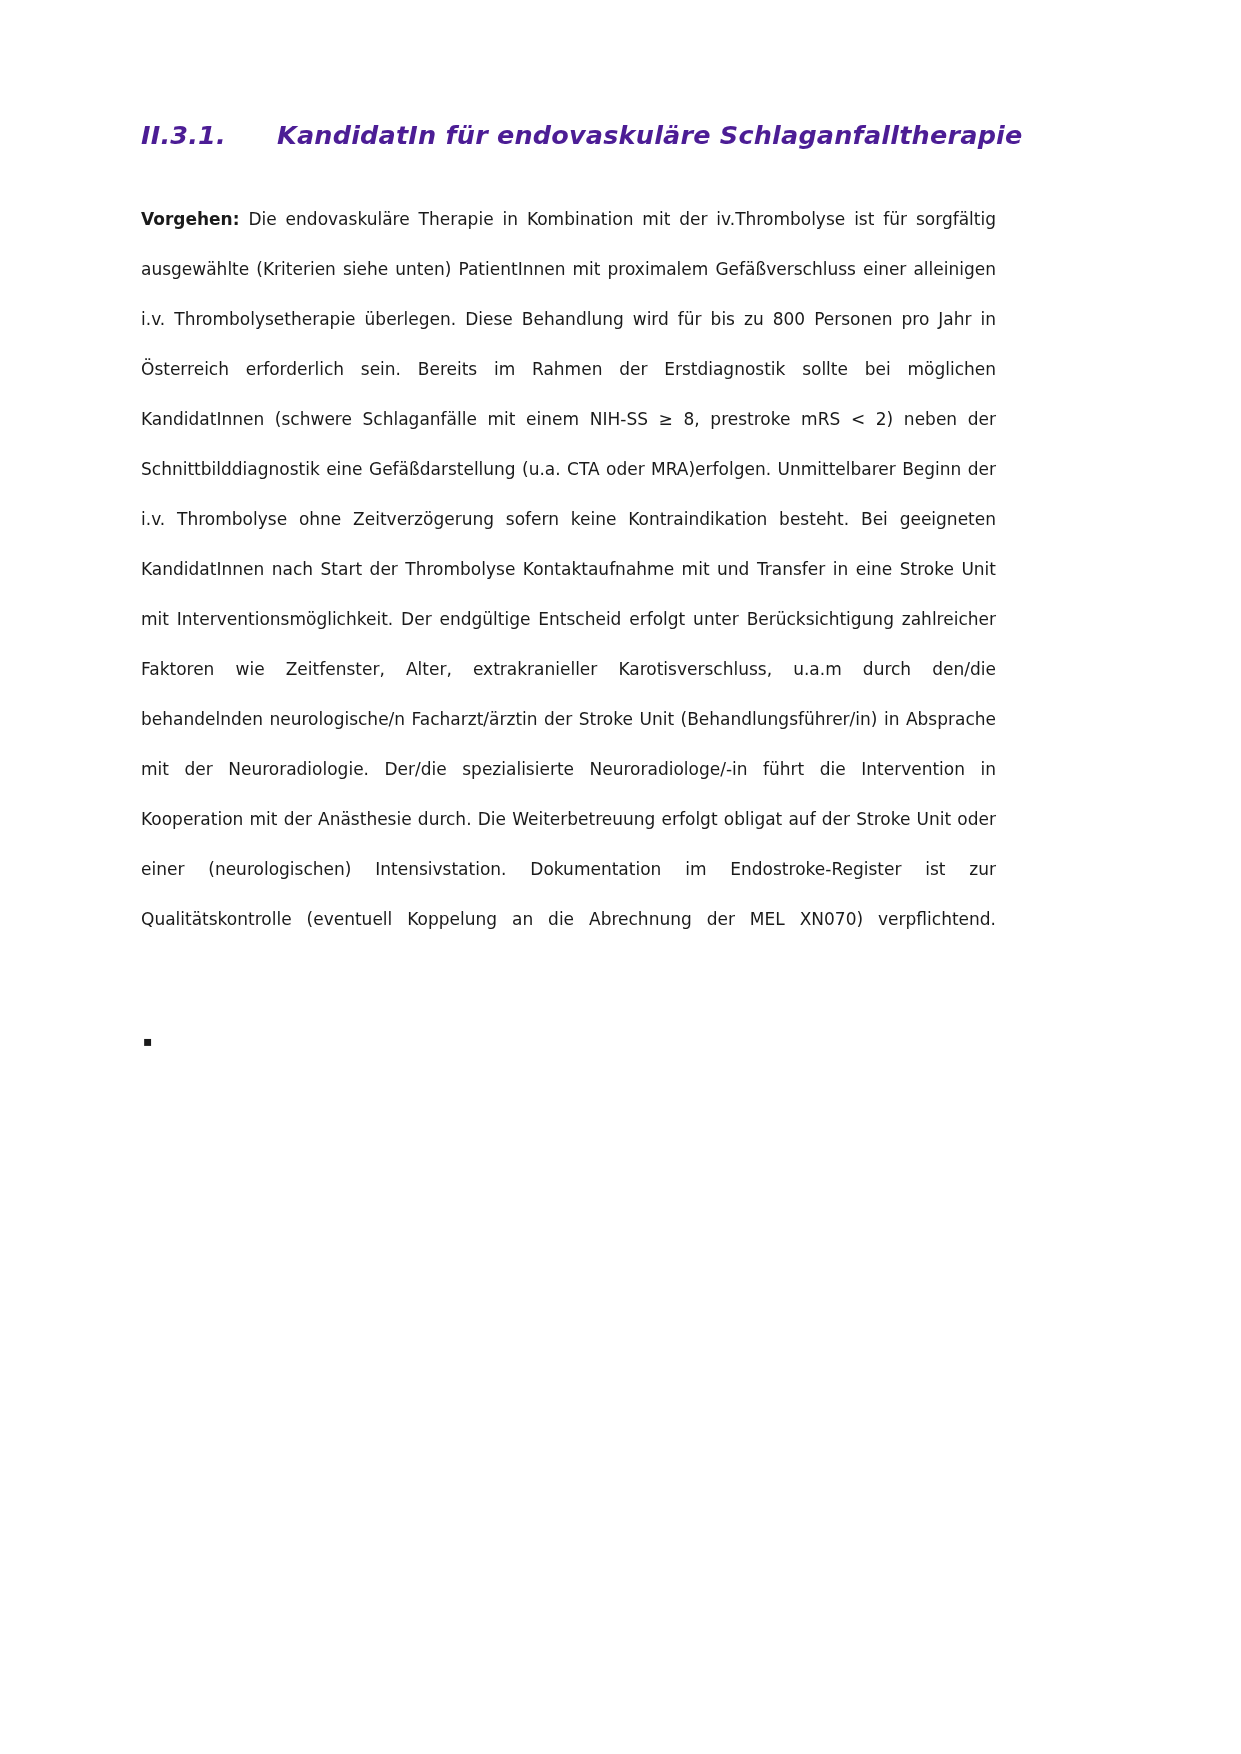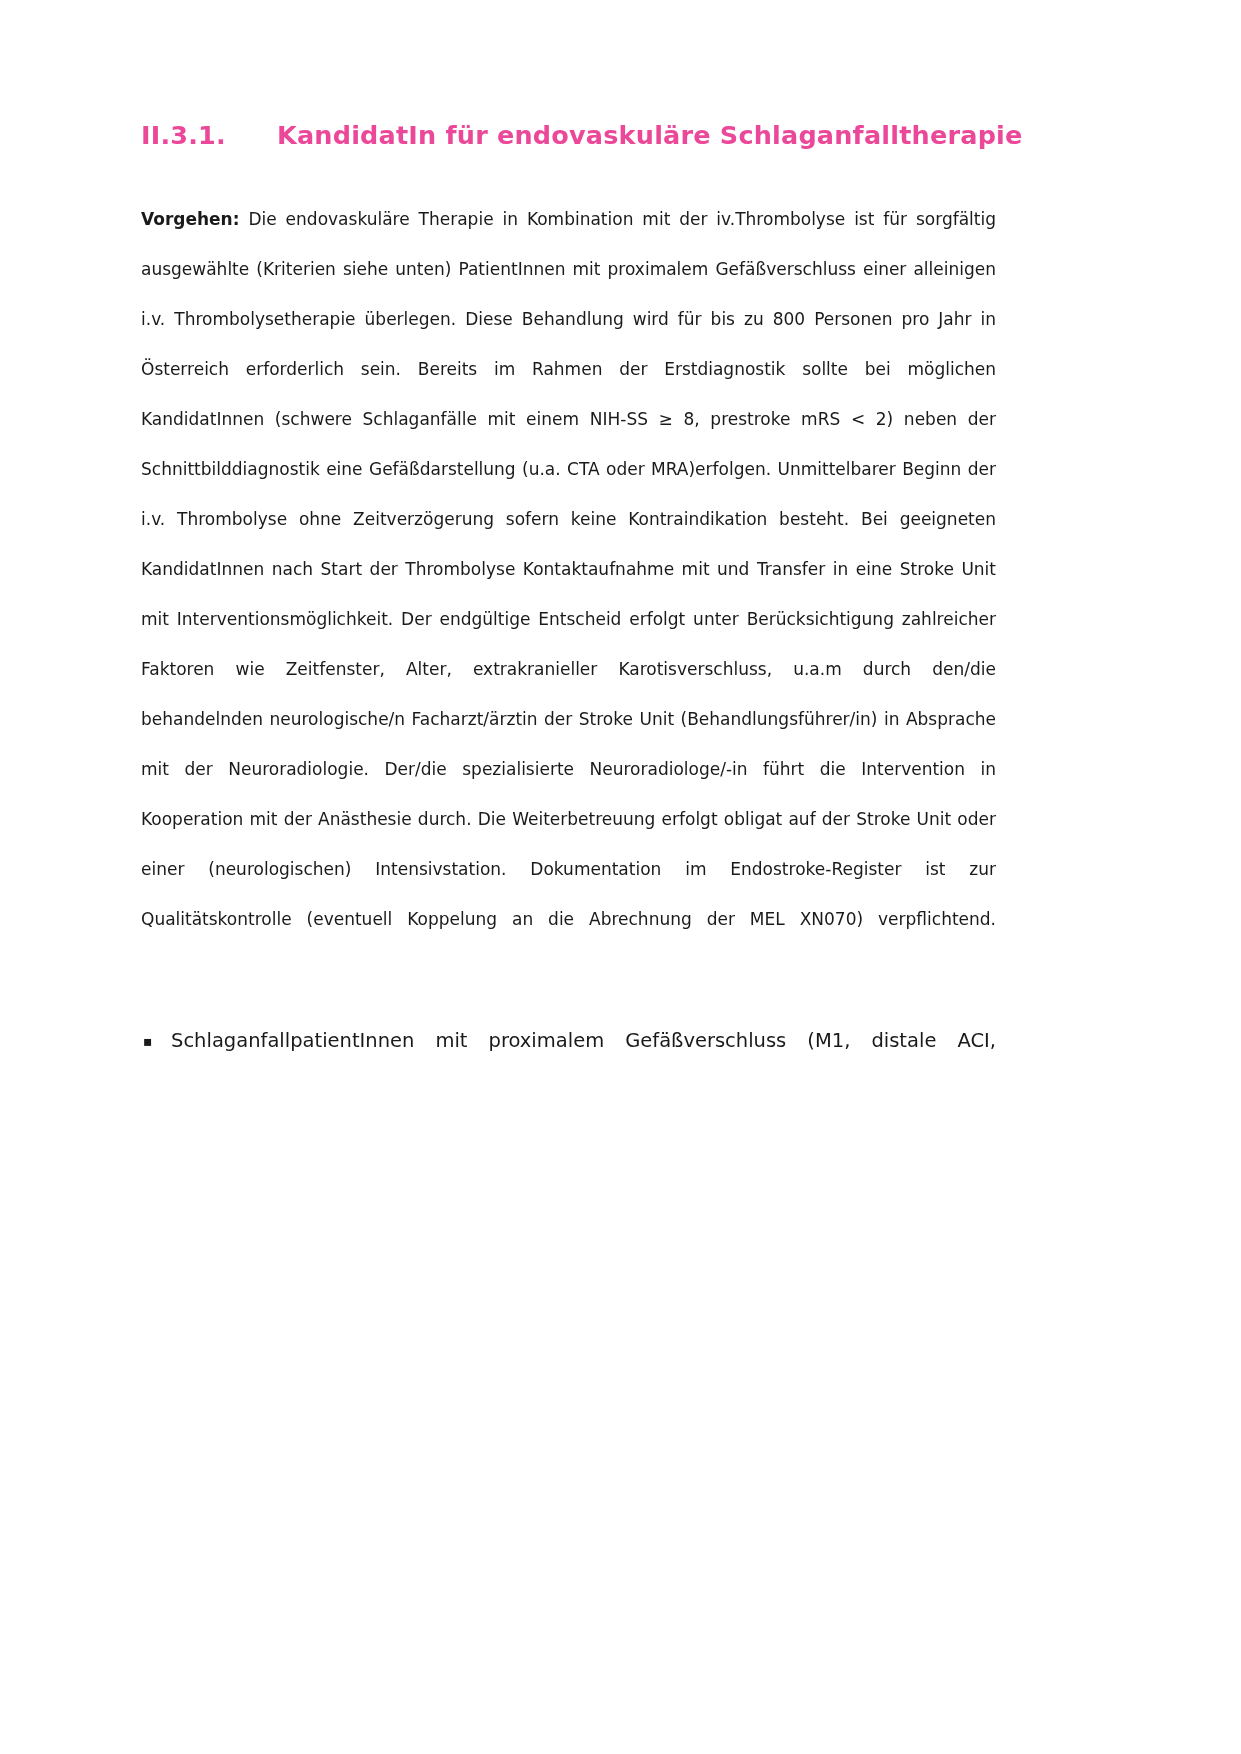--- a/index.html
+++ b/index.html
@@ -112,28 +112,27 @@
   .bullet-item .btext-last {
     display: block;
     text-align: left;
   }
 </style>
 </head>
 <body>
 
 <div class="page">
 
-  <h1 class="heading" style="color: #ec4899;">
+  <h1 class="heading" style="color: #4c1d95; font-style: italic;">
     <span class="num">II.3.1.</span>
     <span class="title">KandidatIn für endovaskuläre Schlaganfalltherapie</span>
   </h1>
 
   <p class="para body-main"><span class="lead">Vorgehen:</span><span> Die endovaskuläre Therapie in Kombination mit der iv.Thrombolyse ist für sorgfältig ausgewählte (Kriterien siehe unten) PatientInnen mit proximalem Gefäßverschluss einer alleinigen i.v. Thrombolysetherapie überlegen. Diese Behandlung wird für bis zu 800 Personen pro Jahr in Österreich erforderlich sein. Bereits im Rahmen der Erstdiagnostik sollte bei möglichen KandidatInnen (schwere Schlaganfälle mit einem NIH-SS ≥ 8, prestroke mRS &lt; 2) neben der Schnittbilddiagnostik eine Gefäßdarstellung (u.a. CTA oder MRA)erfolgen. Unmittelbarer Beginn der i.v. Thrombolyse ohne Zeitverzögerung sofern keine Kontraindikation besteht. Bei geeigneten KandidatInnen nach Start der Thrombolyse Kontaktaufnahme mit und Transfer in eine Stroke Unit mit Interventionsmöglichkeit. Der endgültige Entscheid erfolgt unter Berücksichtigung zahlreicher Faktoren wie Zeitfenster, Alter, extrakranieller Karotisverschluss, u.a.m durch den/die behandelnden neurologische/n Facharzt/ärztin der Stroke Unit (Behandlungsführer/in) in Absprache mit der Neuroradiologie. Der/die spezialisierte Neuroradiologe/-in führt die Intervention in Kooperation mit der Anästhesie durch. Die Weiterbetreuung erfolgt obligat auf der Stroke Unit oder einer (neurologischen) Intensivstation. Dokumentation im Endostroke-Register ist zur Qualitätskontrolle (eventuell Koppelung an die Abrechnung der MEL XN070) verpflichtend.</span></p>
 
 
   <ul class="bullet-list">
     <li class="bullet-item">
       <span class="marker">▪</span>
-      <span class="btext-justified">SchlaganfallpatientInnen mit proximalem Gefäßverschluss (M1, distale ACI,</span>
     </li>
   </ul>
 
 </div>
 
 </body></html>

